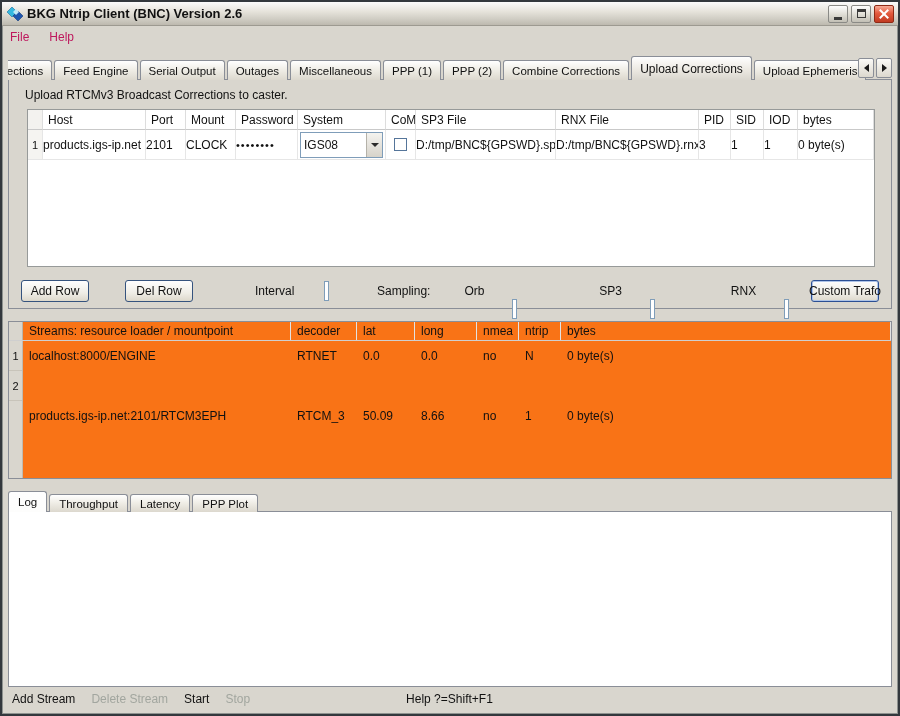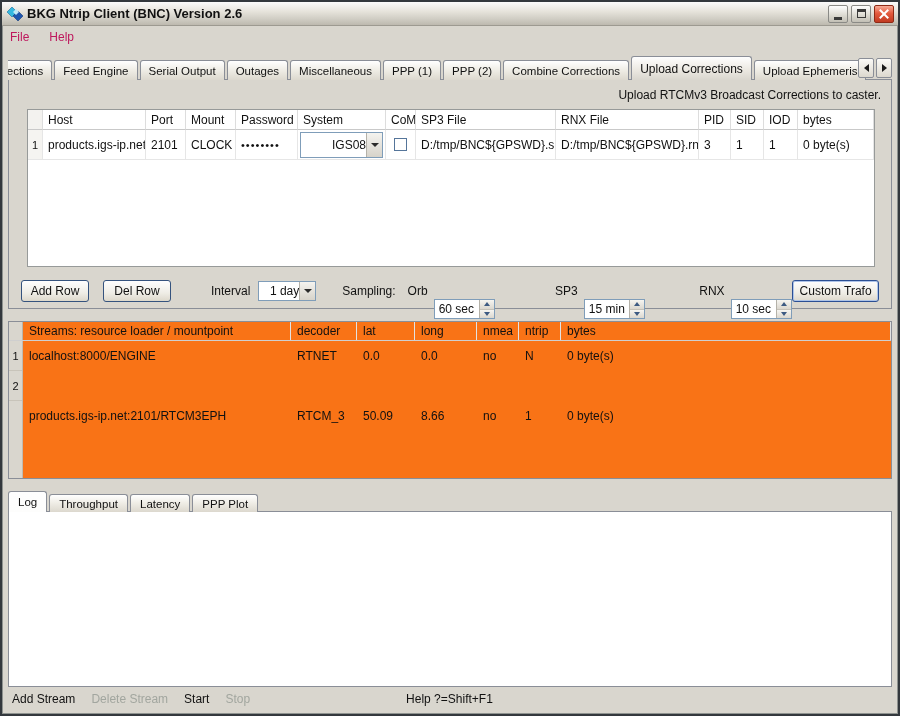--- a/index.html
+++ b/index.html
@@ -60,41 +60,41 @@
     width:16px; height:20px; border:1px solid #8a8e97; border-radius:2px;
     background:linear-gradient(180deg,#fbfaf7,#dcd8ce);
     display:flex; align-items:center; justify-content:center;
   }
   .tri-left  { width:0; height:0; border-top:4px solid transparent; border-bottom:4px solid transparent; border-right:5px solid #1a1a1a; }
   .tri-right { width:0; height:0; border-top:4px solid transparent; border-bottom:4px solid transparent; border-left:5px solid #1a1a1a; }
 
   
   .pane {
     position:relative; z-index:2; margin:-1px 6px 0 6px; height:230px;
-    border:1px solid #8a8e97; background:#d9d6ce; padding:6px 10px 0 10px;text-align:right;
+    border:1px solid #8a8e97; background:#d9d6ce; padding:6px 10px 0 10px;
   }
   .pane-desc { padding:2px 0 7px 6px; }
 
   .utable {
     width:848px; margin-left:8px; height:158px; background:#fff;
     border:1px solid #979a99; display:flex; flex-direction:column;
   }
   .u-hrow, .u-brow {
     display:grid;
     grid-template-columns:15px 103px 40px 50px 62px 88px 30px 140px 143px 32px 33px 34px 1fr;
   }
   .u-hrow { height:20px; }
   .u-hcell {
     display:flex; align-items:center; padding-left:5px; overflow:hidden; white-space:nowrap;
     border-right:1px solid #dddddd; border-bottom:1px solid #c9c9c9; background:#fff;
   }
   .u-corner { background:#f3f2ef; }
   .u-brow { height:30px; }
   .u-bcell {
-    display:flex; align-items:center; padding-left:5px; overflow:hidden; white-space:nowrap;
+    display:flex; align-items:center; overflow:hidden; white-space:nowrap;
     border-right:1px solid #e6e6e6; border-bottom:1px solid #e6e6e6;
   }
   .u-num { background:#f5f4f1; justify-content:center; padding-left:0; font-size:11px; }
   .u-filler { flex:1; background:#fff; }
   .pw { letter-spacing:1px; font-size:11px; }
 
   .cellcombo {
     flex:1; height:26px; margin:0 2px; border:1px solid #7f9db9; background:#fff;
     display:flex; align-items:center; overflow:hidden;
   }
@@ -104,21 +104,21 @@
     background:linear-gradient(180deg,#f4f3ef,#d7d3ca);
     display:flex; align-items:center; justify-content:center;
   }
   .tri-down { width:0; height:0; border-left:4px solid transparent; border-right:4px solid transparent; border-top:4px solid #2b2b2b; }
   .tri-up-s   { width:0; height:0; border-left:3px solid transparent; border-right:3px solid transparent; border-bottom:4px solid #3d5a82; }
   .tri-down-s { width:0; height:0; border-left:3px solid transparent; border-right:3px solid transparent; border-top:4px solid #3d5a82; }
 
   .checkbox { width:13px; height:13px; border:1px solid #55759a; background:#fff; margin:0 auto; }
 
   
-  .controls { display:flex; align-items:center; height:24px; margin-top:12px; padding:0 2px; }
+  .controls { display:flex; align-items:center; height:24px; margin-top:12px; padding:0 2px;gap:22px; }
   .btn {
     height:22px; min-width:68px; padding:0 10px; border:1px solid #35537e; border-radius:3px;
     background:linear-gradient(180deg,#fefefe,#efede6 60%,#ddd8cb);
     display:flex; align-items:center; justify-content:center; white-space:nowrap;
   }
   .btn.default { border-color:#2b4f94; box-shadow:inset 0 0 0 1px #aec4e8; }
   .lbl { white-space:nowrap; }
   .combo {
     width:64px; height:20px; border:1px solid #7f9db9; background:#fff;
     display:flex; align-items:center; overflow:hidden;

